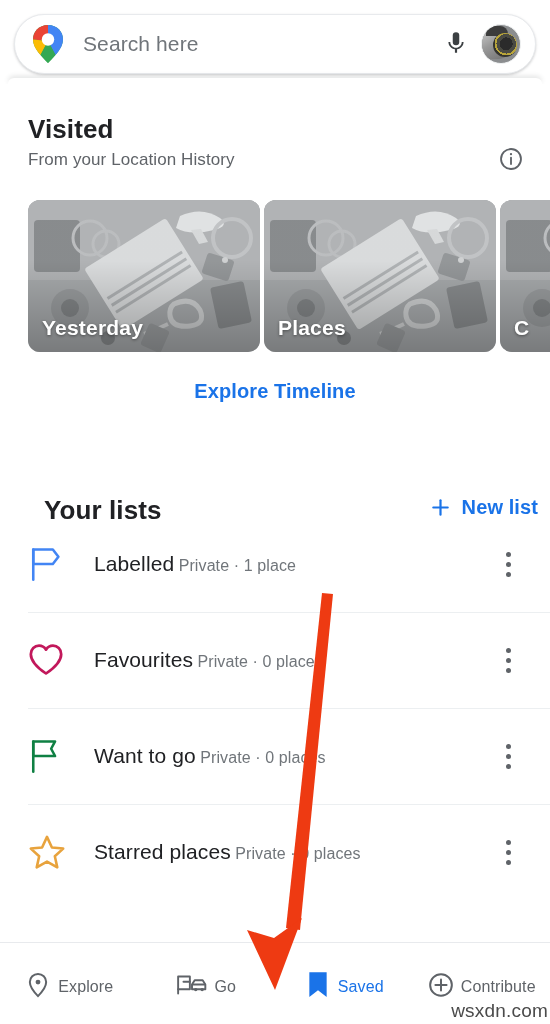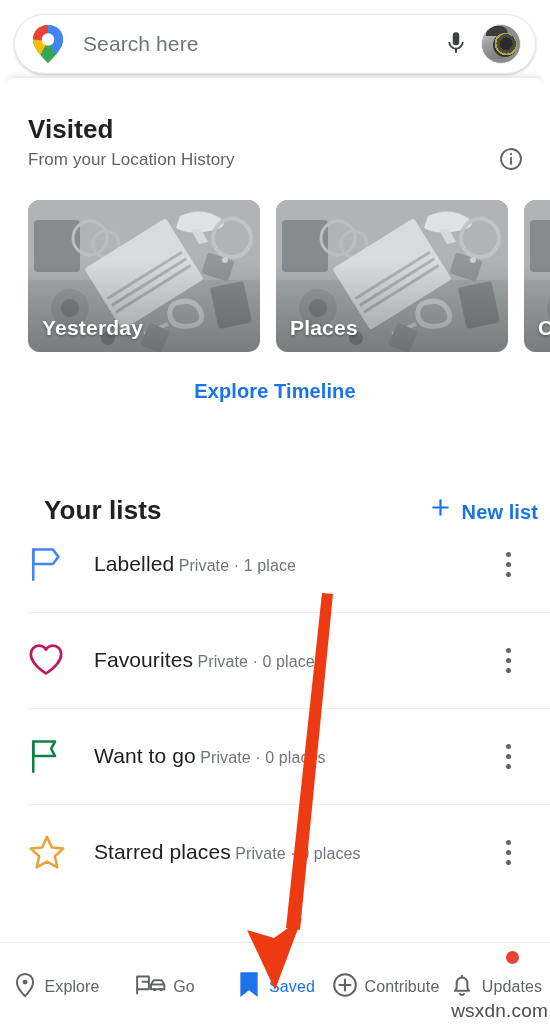--- a/index.html
+++ b/index.html
@@ -151,21 +151,21 @@
     padding: 0;
   }
 
   
   .cards-row {
     position: absolute;
     top: 116px; left: 0;
     width: 550px;
     height: 158px;
     display: flex;
-    gap: 16px;
+    gap: 4px;
     padding-left: 28px;
     overflow: hidden;
   }
   .visit-card {
     position: relative;
     flex: 0 0 auto;
     width: 232px;
     height: 152px;
     border-radius: 12px;
     overflow: hidden;
@@ -214,21 +214,21 @@
     margin-top: 39px;
   }
   .lists-title {
     font-size: 26px;
     font-weight: bold;
     color: #202124;
     letter-spacing: .1px;
   }
   .new-list-btn {
     display: flex;
-    align-items: flex-end;
+    align-items: flex-start;
     gap: 10px;
     background: none; border: none; cursor: pointer;
     color: #1a73e8;
     font-size: 20px;
     font-weight: bold;
     font-family: "Liberation Sans", sans-serif;
     letter-spacing: .1px;
     padding: 4px 2px;
   }
 
@@ -614,31 +614,20 @@
       <span>
         <svg viewBox="0 0 24 24" width="28" height="28" fill="none" stroke="#5f6368" stroke-width="1.7" stroke-linecap="round">
           <circle cx="12" cy="12" r="9.3"></circle>
           <line x1="12" y1="7.2" x2="12" y2="16.8"></line>
           <line x1="7.2" y1="12" x2="16.8" y2="12"></line>
         </svg>
       </span>
       <span class="nav-label">Contribute</span>
     </button>
 
-    <button class="nav-item">
-      <span>
-        <svg viewBox="0 0 24 24" width="28" height="28" fill="none" stroke="#5f6368" stroke-width="1.7" stroke-linejoin="round" stroke-linecap="round">
-          <path d="M6 17 H18 L16.6 14.8 V10.2 A4.6 4.6 0 0 0 7.4 10.2 V14.8 Z"></path>
-          <path d="M10.3 19.6 a1.9 1.9 0 0 0 3.4 0"></path>
-          <line x1="12" y1="4" x2="12" y2="5.6"></line>
-        </svg>
-      </span>
-      <span class="nav-badge"></span>
-      <span class="nav-label">Updates</span>
-    </button>
   </nav>
 
   <svg class="annot" viewBox="0 0 550 1024" width="550" height="1024">
     <path d="M333 594 L300 930 L286 928 L322 593 Z" fill="#ee3a12"></path>
     <path d="M275 990 L247 930 L274 938 L302 918 Z" fill="#ee3a12"></path>
   </svg>
 
   <div class="watermark">wsxdn.com</div>
 </div>
 

